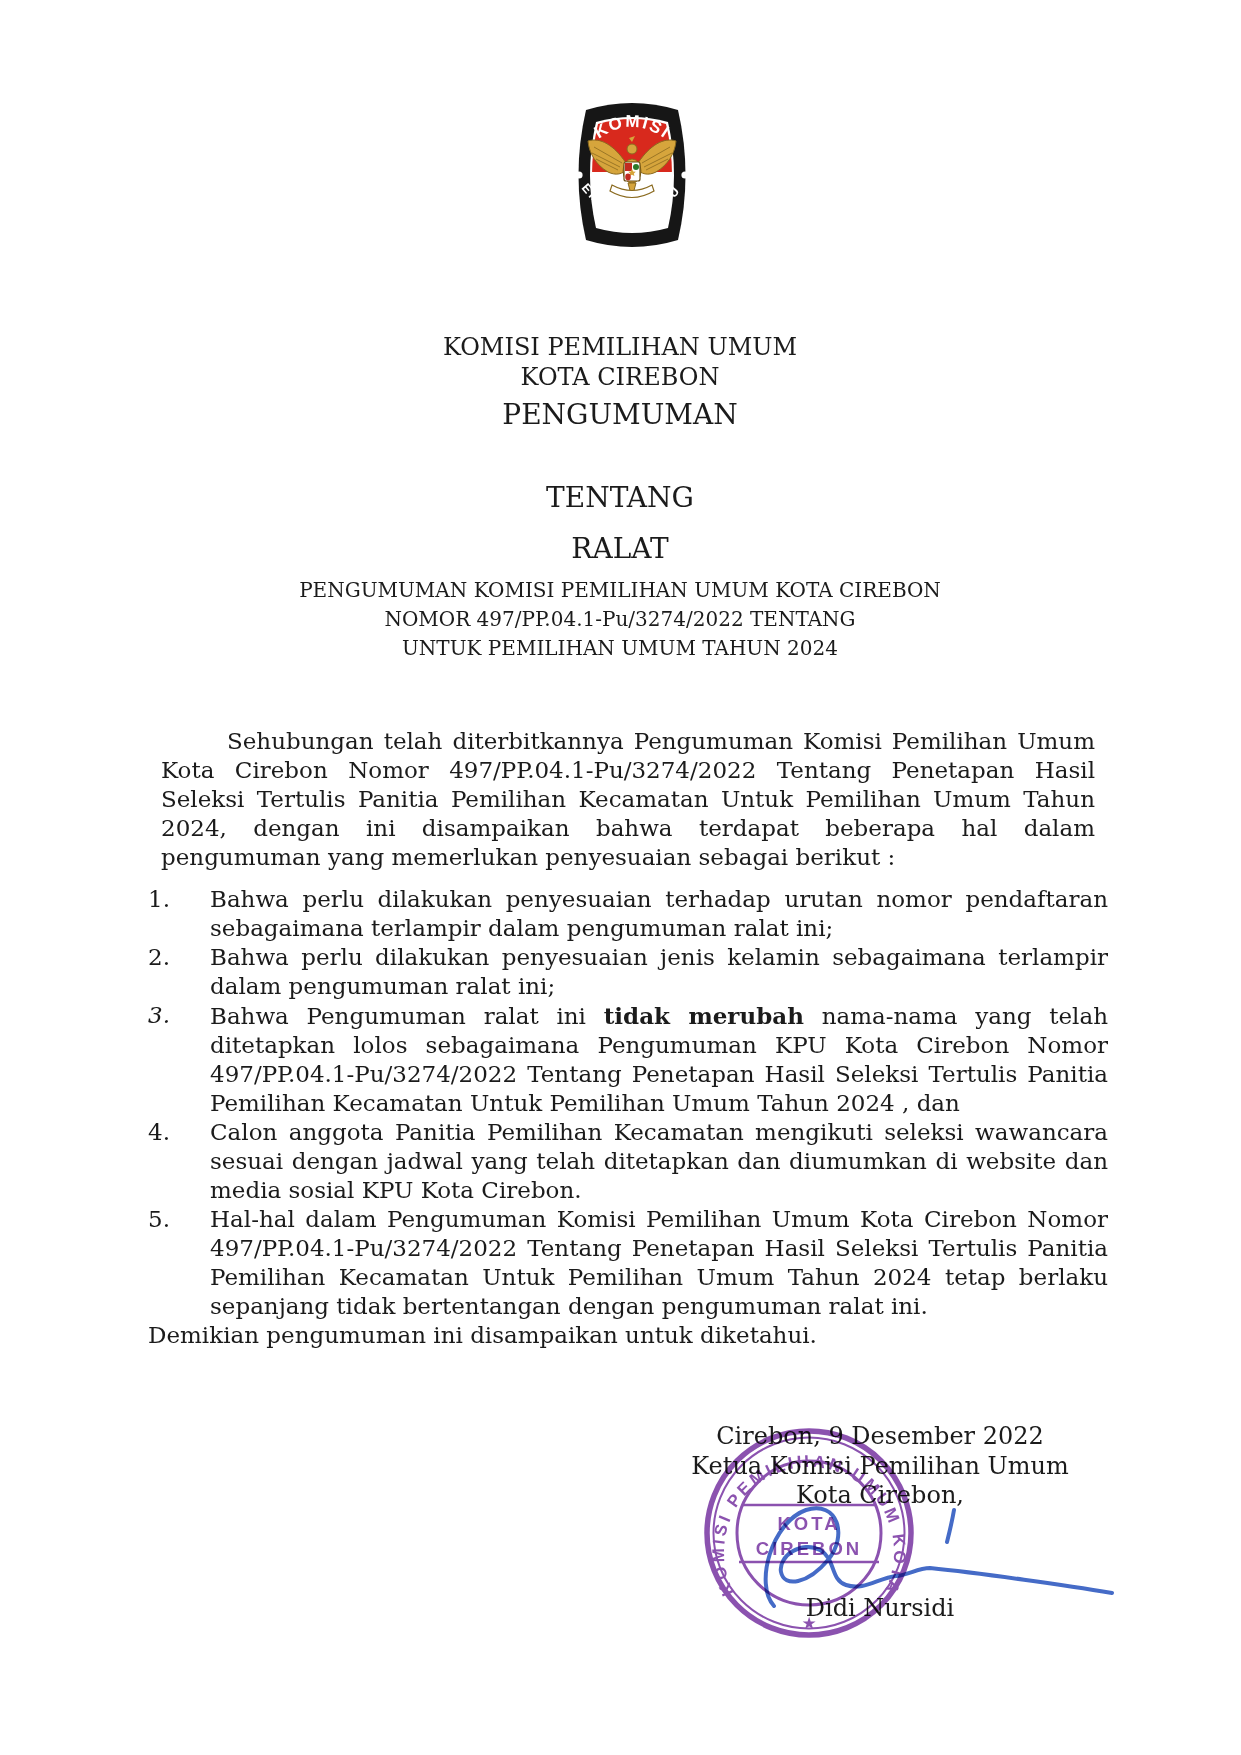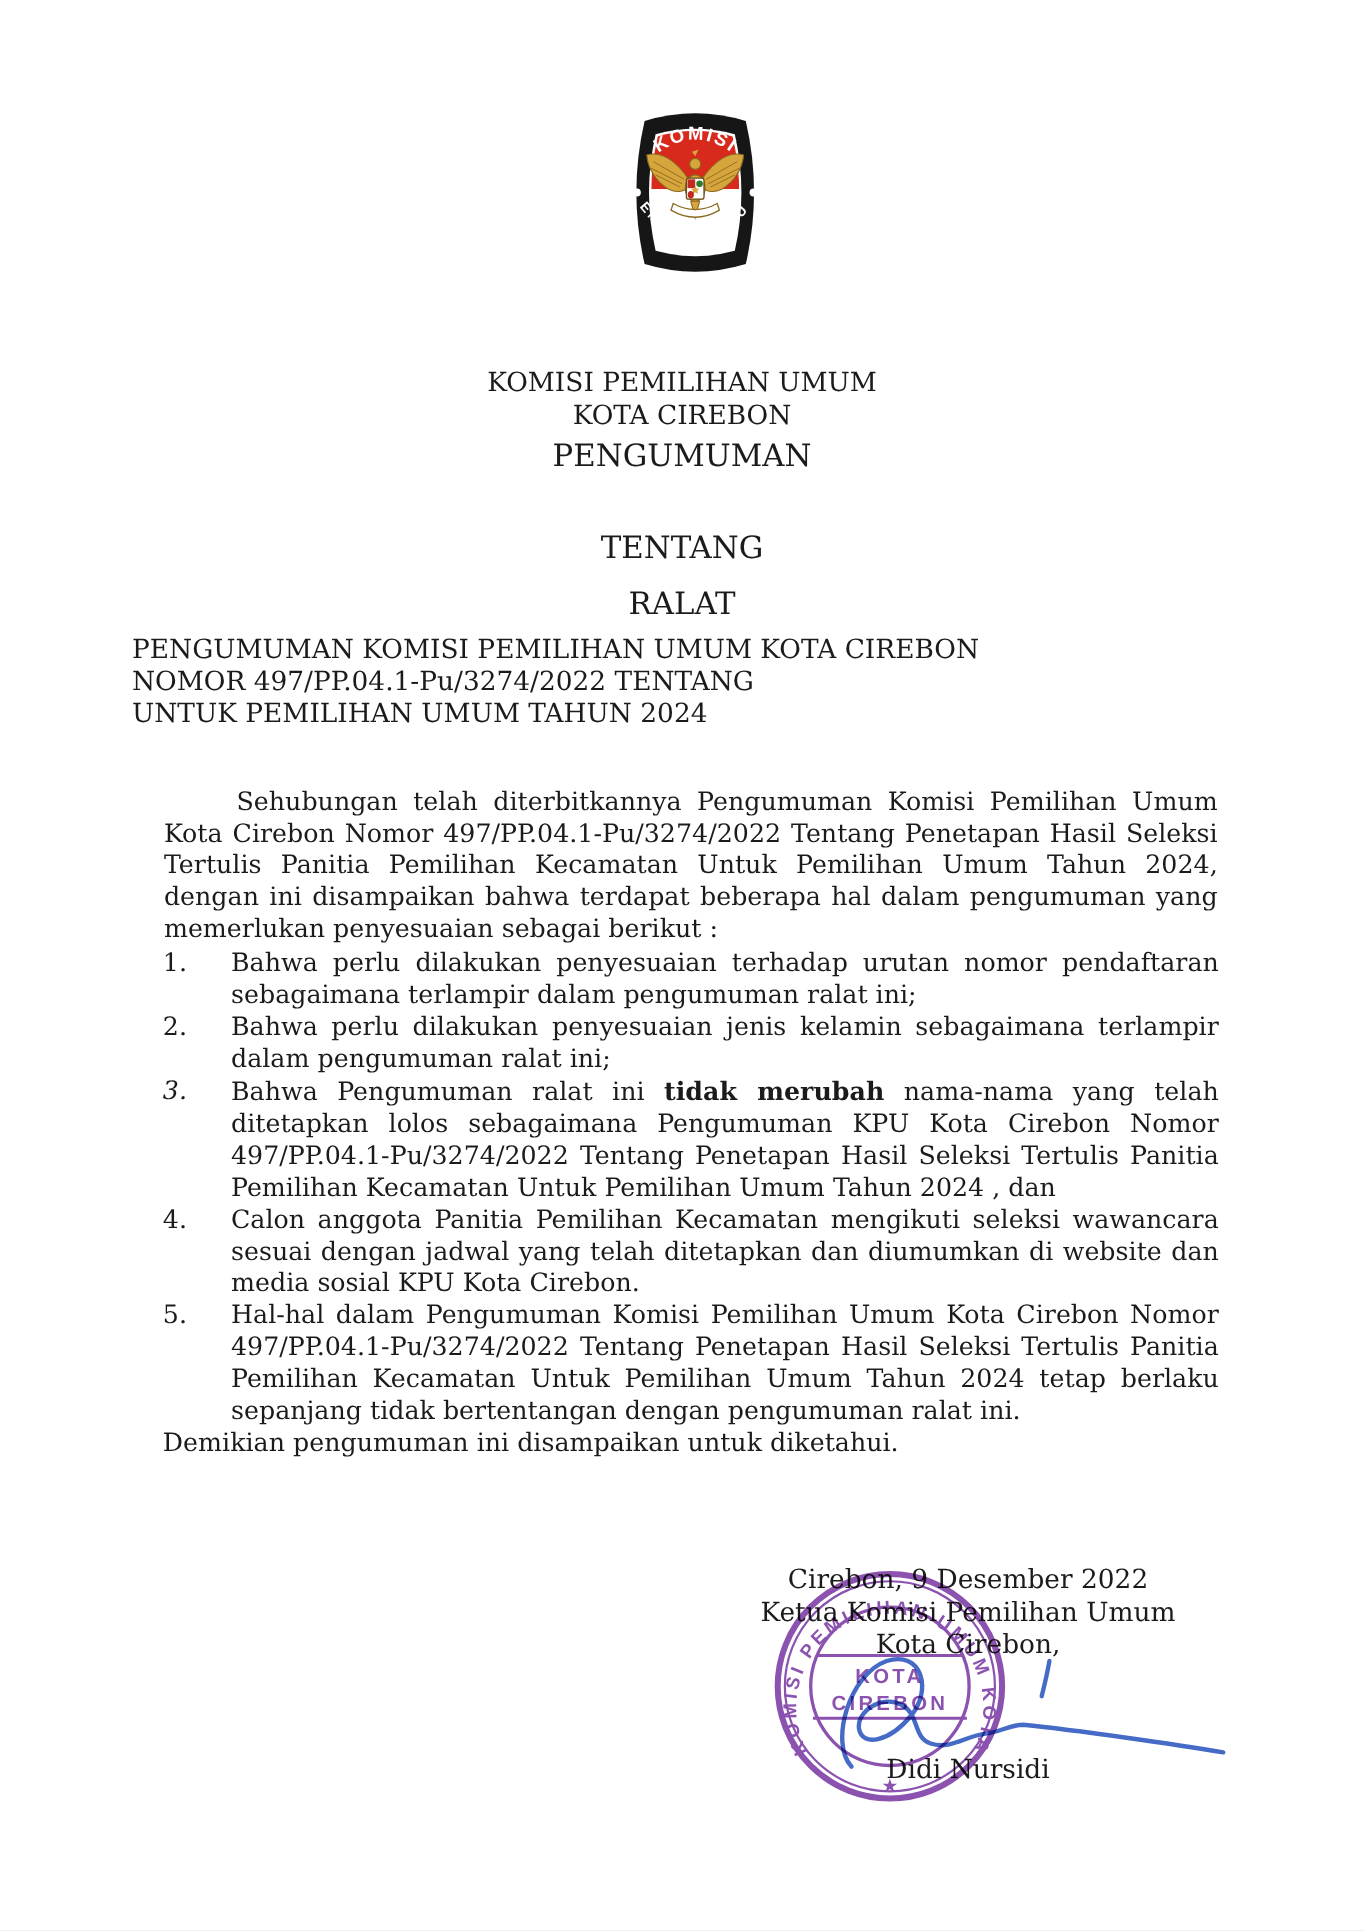--- a/index.html
+++ b/index.html
@@ -9,26 +9,26 @@
     font-family:"DejaVu Serif","Liberation Serif",serif;
     color:#1b1b1b;
   }
   
   .logo{position:absolute;left:570px;top:101px;width:124px;height:148px;}
   
   .center-line{position:absolute;left:140px;width:960px;text-align:center;
     font-size:28px;line-height:30px;white-space:nowrap;}
   .org-header{position:absolute;left:140px;top:284px;width:960px;text-align:center;
     font-size:24px;line-height:30px;margin-top:48px;}
-  .subject-block{position:absolute;left:120px;top:576px;width:1000px;text-align:left;
-    font-size:24px;line-height:29px;}
+  .subject-block{position:absolute;left:120px;top:576px;width:1000px;text-align:center;
+    font-size:20px;line-height:29px;}
   
   .content{position:absolute;left:148px;top:714px;width:960px;
     font-size:23px;line-height:29px;text-align:justify;}
-  .opening{ text-indent:66px; margin:1px;}
+  .opening{ text-indent:66px; margin:13px;}
   ol.points{list-style:none;margin:2px 0 0 0;padding:0;}
   ol.points li{display:flex;}
   ol.points .num{flex:0 0 62px;}
   ol.points .num.italic{font-style:italic;}
   ol.points .itxt{flex:1;text-align:justify;}
   .closing{margin:0;}
   b{font-weight:bold;}
   
   .sign-block{position:absolute;left:640px;top:1422px;width:480px;text-align:center;
     font-size:24px;line-height:29.5px;z-index:1;}

